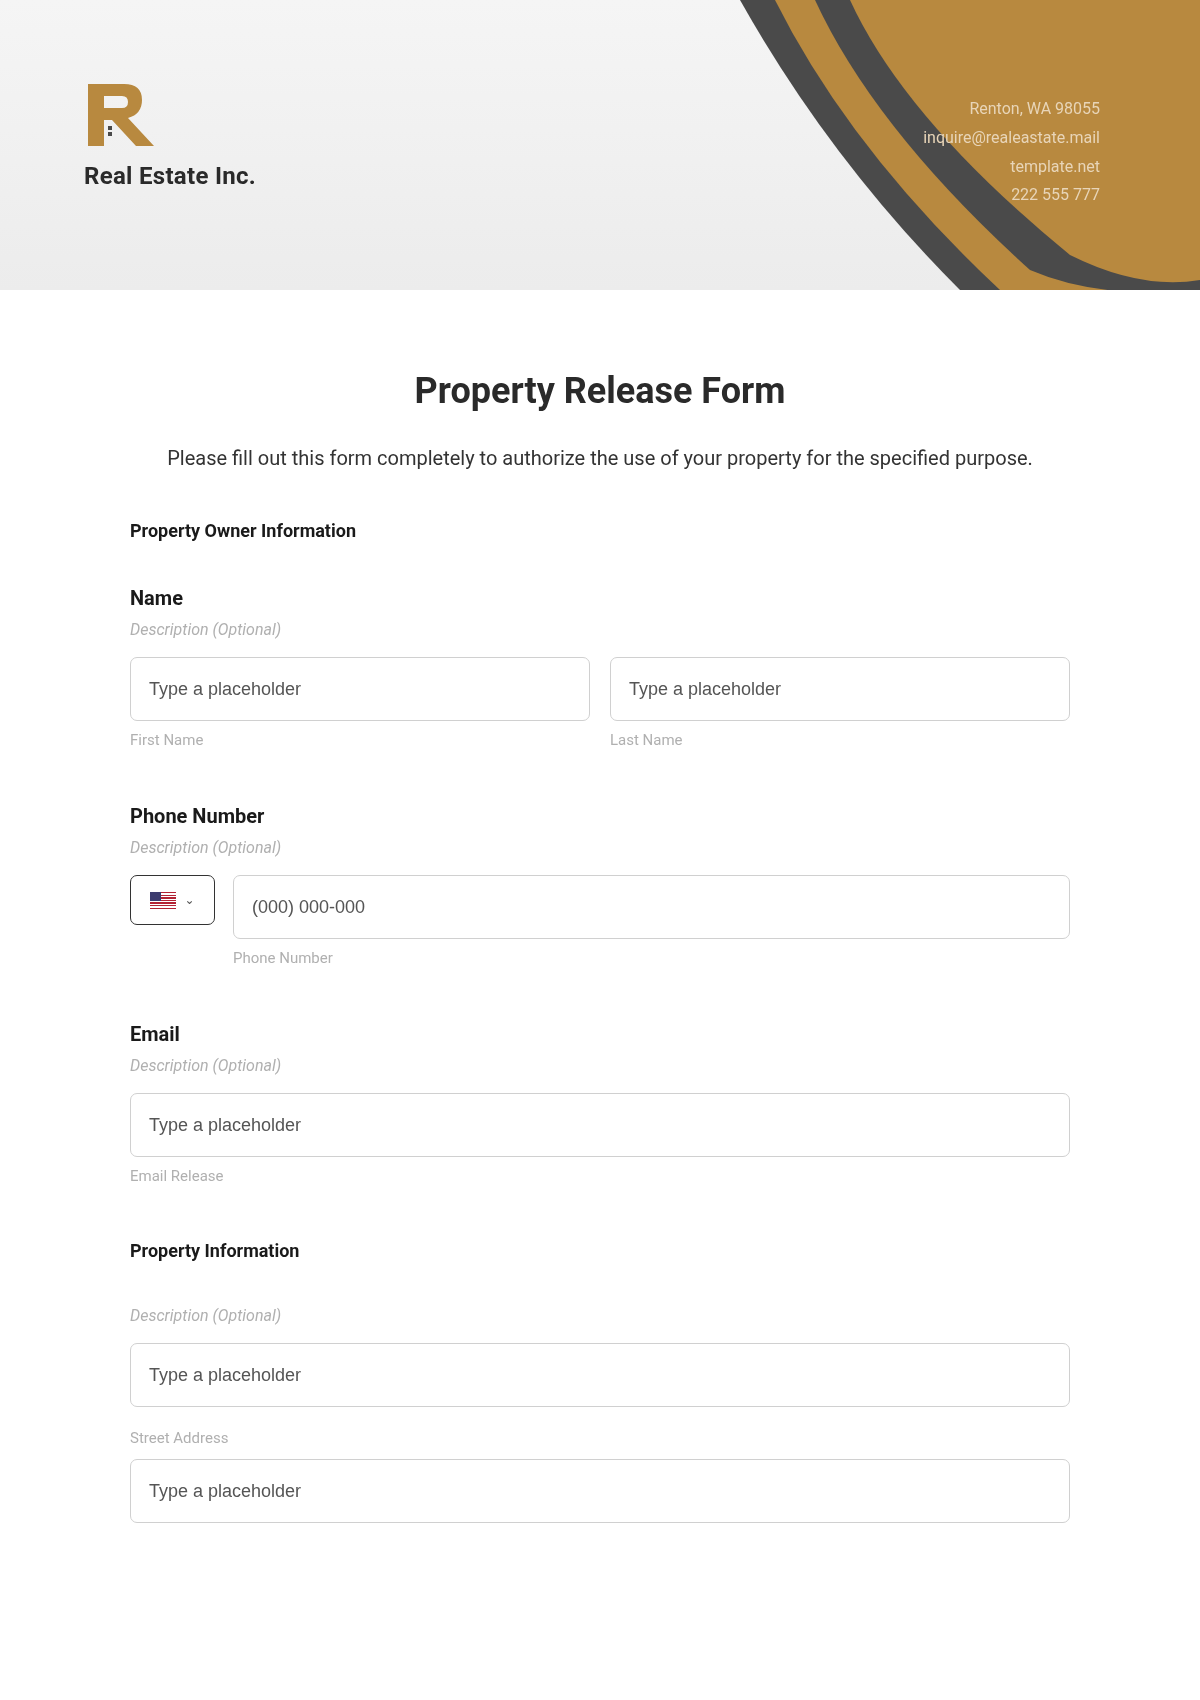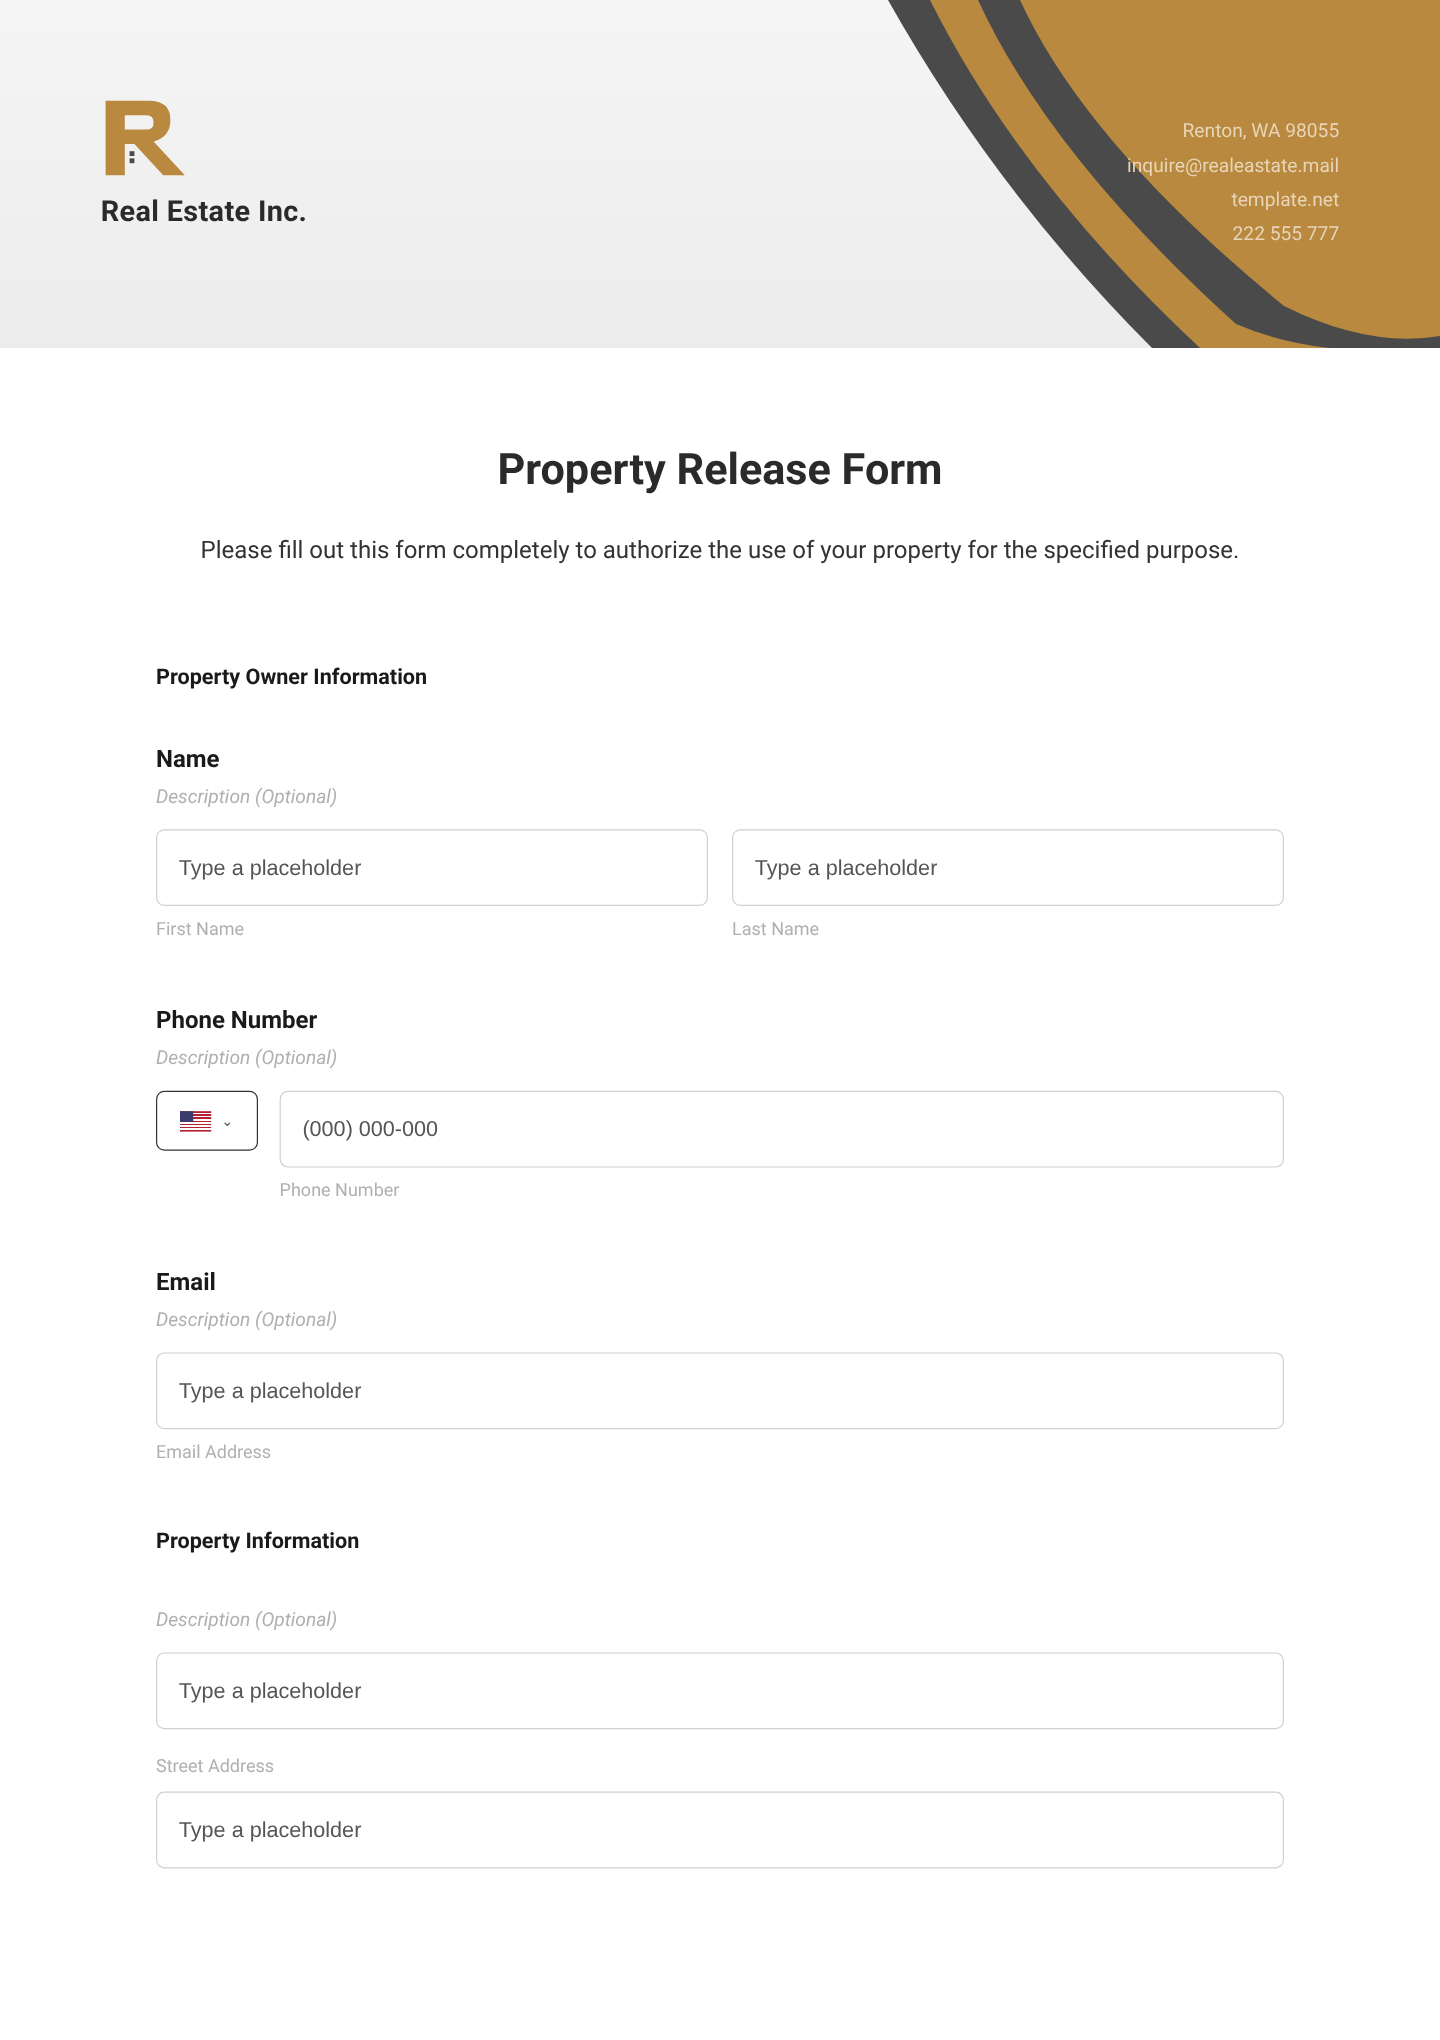--- a/index.html
+++ b/index.html
@@ -35,21 +35,21 @@
     
     .company-name {
       font-size: 24px;
       font-weight: 700;
       color: #2a2a2a;
       letter-spacing: 0.3px;
     }
     
     .contact-info {
       position: absolute;
-      right: 84px;
+      right: 100px;
       top: 95px;
       text-align: right;
       color: #e8d5b8;
       font-size: 16px;
       line-height: 1.8;
       z-index: 10;
     }
     
     .form-body {
       padding: 80px 130px 40px;
@@ -61,21 +61,21 @@
       color: #2a2a2a;
       text-align: center;
       margin-bottom: 30px;
     }
     
     .form-intro {
       font-size: 20px;
       color: #333;
       text-align: center;
       line-height: 1.6;
-      margin-bottom: 80px;
+      margin-bottom: 46px;
     }
     
     .section-heading {
       font-size: 18px;
       font-weight: 700;
       color: #1a1a1a;
       margin-bottom: 45px;
     }
     
     .field-group { margin-bottom: 55px; }
@@ -231,21 +231,21 @@
         <input type="text" class="text-input" placeholder="(000) 000-000" style="">
         <div class="sublabel">Phone Number</div>
       </div>
     </div>
   </div>
 
   <div class="field-group">
     <div class="field-label">Email</div>
     <div class="field-desc">Description (Optional)</div>
     <input type="text" class="text-input" placeholder="Type a placeholder" style="">
-    <div class="sublabel">Email Address</div>
+    <div class="sublabel">Email Release</div>
   </div>
 
   <h2 class="section-heading section2">Property Information</h2>
 
   <div class="field-group">
     <div class="field-desc">Description (Optional)</div>
     <input type="text" class="text-input addr-input" placeholder="Type a placeholder" style="">
     <div class="sublabel addr-input">Street Address</div>
     <input type="text" class="text-input" placeholder="Type a placeholder" style="">
   </div>

